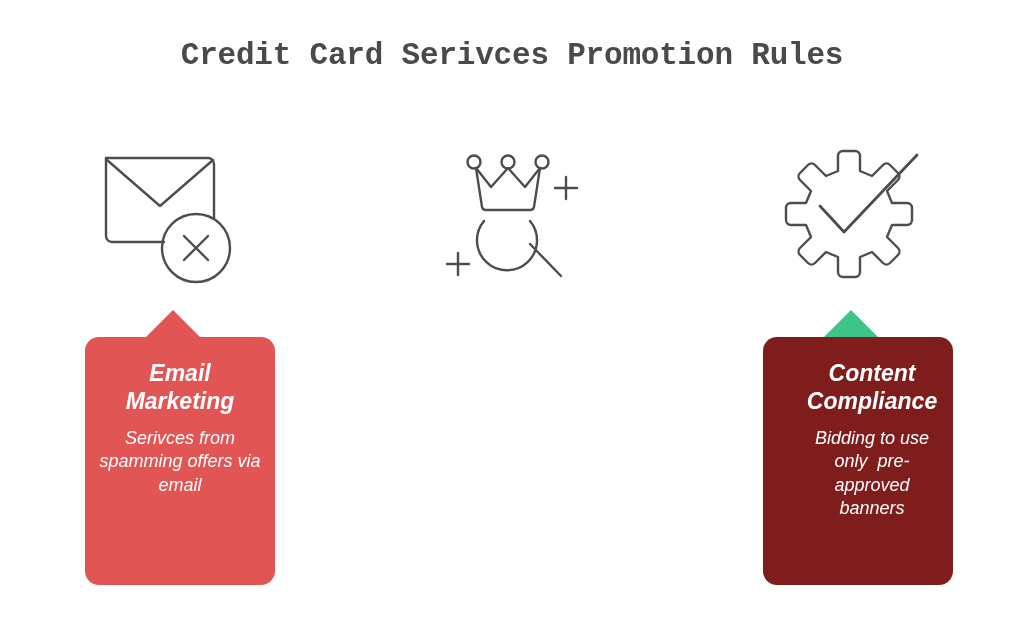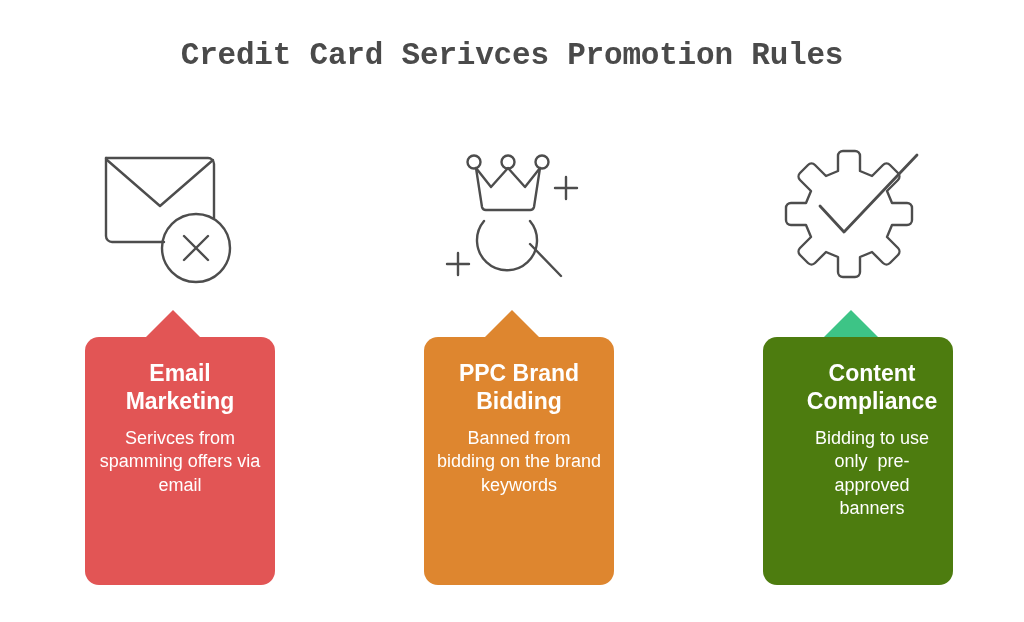--- a/index.html
+++ b/index.html
@@ -52,20 +52,21 @@
     justify-content: center;
   }
   .icon-slot svg {
     display: block;
   }
 
   .card-wrap {
     position: relative;
     width: 176px;
     height: 275px;
+    font-style: italic;
   }
   .card-arrow {
     position: absolute;
     top: 0;
     left: 50%;
     transform: translateX(-50%);
     width: 0;
     height: 0;
     border-left: 28px solid transparent;
     border-right: 28px solid transparent;
@@ -135,48 +136,40 @@
         <circle cx="71" cy="22" r="6.5"></circle>
         <circle cx="105" cy="22" r="6.5"></circle>
         <path d="M39 28 L54 47 L71 28 L88 47 L103 28"></path>
         <path d="M39 28 L45 67 a4 4 0 0 0 4 3 H93 a4 4 0 0 0 4 -3 L103 28"></path>
         <path d="M47 81 a30 30 0 1 0 46 0"></path>
         <path d="M93 104 L124 136"></path>
         <path d="M118 48 H140 M129 37 V59"></path>
         <path d="M10 124 H32 M21 113 V135"></path>
       </svg>
     </div>
-    <div class="card-wrap">
-      <div class="card-arrow" style="border-bottom: 28px solid rgb(222, 134, 47);"></div>
-      <div class="card-body" style="background: rgb(222, 134, 47);">
-        <p class="card-heading">PPC Brand
-Bidding</p>
-        <p class="card-desc">Banned from bidding on the brand keywords</p>
-      </div>
-    </div>
   </div>
 
 
   <div class="column">
     <div class="icon-slot">
       <svg width="150" height="150" viewBox="0 0 150 150" fill="none" stroke="#4d4d4d" stroke-width="2.4" stroke-linecap="round" stroke-linejoin="round">
         <path d="M62 16 a5 5 0 0 1 5 -5 H79 a5 5 0 0 1 5 5 V31 L96 36 L107 25
                  a5 5 0 0 1 7 0 L122 33 a5 5 0 0 1 0 7 L111 51 L116 63 H131
                  a5 5 0 0 1 5 5 V80 a5 5 0 0 1 -5 5 H116 L111 97 L122 108
                  a5 5 0 0 1 0 7 L114 123 a5 5 0 0 1 -7 0 L96 112 L84 117 V132
                  a5 5 0 0 1 -5 5 H67 a5 5 0 0 1 -5 -5 V117 L50 112 L39 123
                  a5 5 0 0 1 -7 0 L24 115 a5 5 0 0 1 0 -7 L35 97 L30 85 H15
                  a5 5 0 0 1 -5 -5 V68 a5 5 0 0 1 5 -5 H30 L35 51 L24 40
                  a5 5 0 0 1 0 -7 L32 25 a5 5 0 0 1 7 0 L50 36 L62 31 Z"></path>
         <path d="M44 66 L68 92 L141 15" stroke-width="2.8"></path>
       </svg>
     </div>
     <div class="card-wrap">
       <div class="card-arrow" style="border-bottom: 28px solid rgb(61, 196, 134);"></div>
-      <div class="card-body" style="background: #4d7c0f; padding-left: 40px;">
+      <div class="card-body" style="background: #7f1d1d; padding-left: 40px;">
         <p class="card-heading">Content
 Compliance</p>
         <p class="card-desc">Bidding to use only  pre-approved banners</p>
       </div>
     </div>
   </div>
 
 </div>
 
 </body></html>

